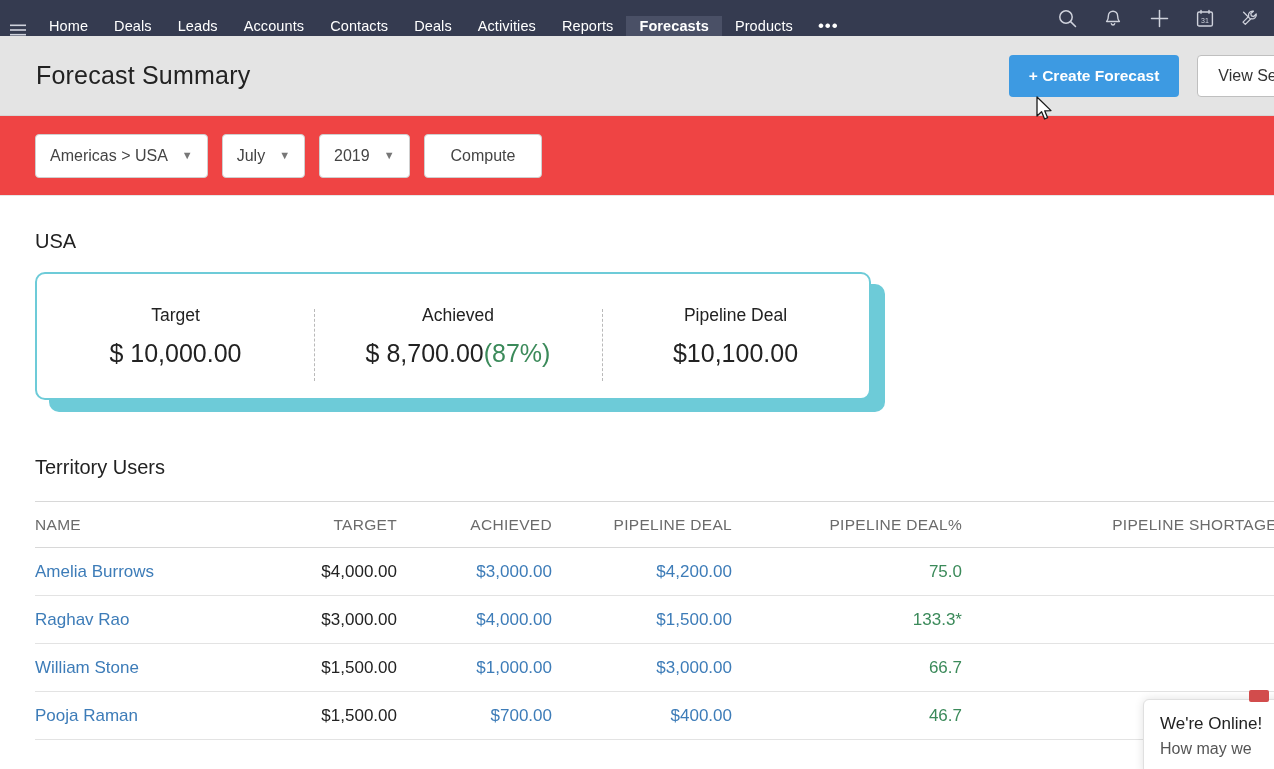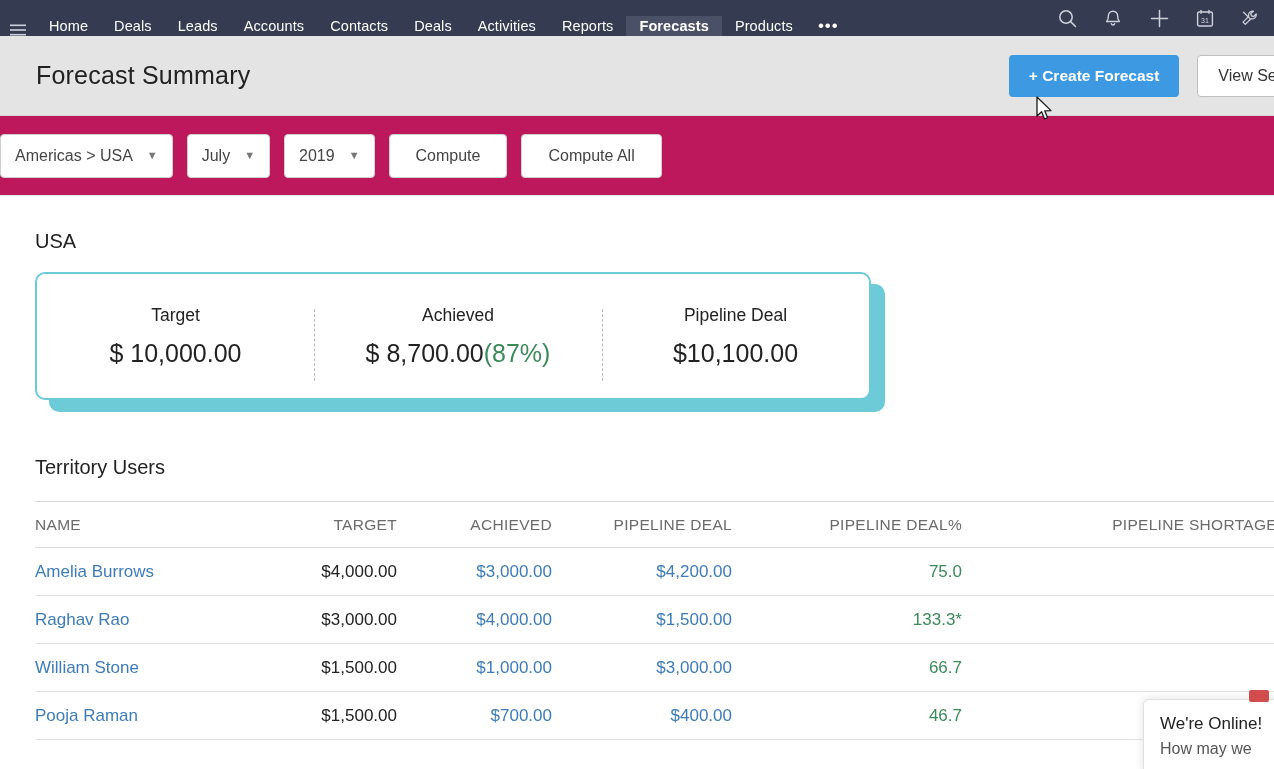--- a/index.html
+++ b/index.html
@@ -128,23 +128,24 @@
     left: 1035px;
     top: 60px;
     width: 20px;
     height: 26px;
     pointer-events: none;
   }
 
   
   .filter-bar {
     height: 80px;
-    background: #be185d;
-    display: flex;
-    align-items: center;
+    background: #ef4444;
+    display: flex;
+    align-items: center;
+    padding-left: 35px;
     gap: 14px;
     border-bottom: 1px solid #e6e6e6;
   }
   .select-box {
     background: #ffffff;
     border: 1px solid #cfcfcf;
     border-radius: 4px;
     height: 44px;
     display: flex;
     align-items: center;
@@ -426,21 +427,20 @@
   </div>
   <div class="select-box">
     <span>July</span>
     <span class="caret">▼</span>
   </div>
   <div class="select-box">
     <span>2019</span>
     <span class="caret">▼</span>
   </div>
   <button class="compute-btn">Compute</button>
-  <button class="compute-btn">Compute All</button>
 </div>
 
 <div class="content">
 
   <div class="region-title">USA</div>
 
   <div class="card-wrap">
     <div class="card-shadow"></div>
     <div class="summary-card">
       <div class="metric m1">

